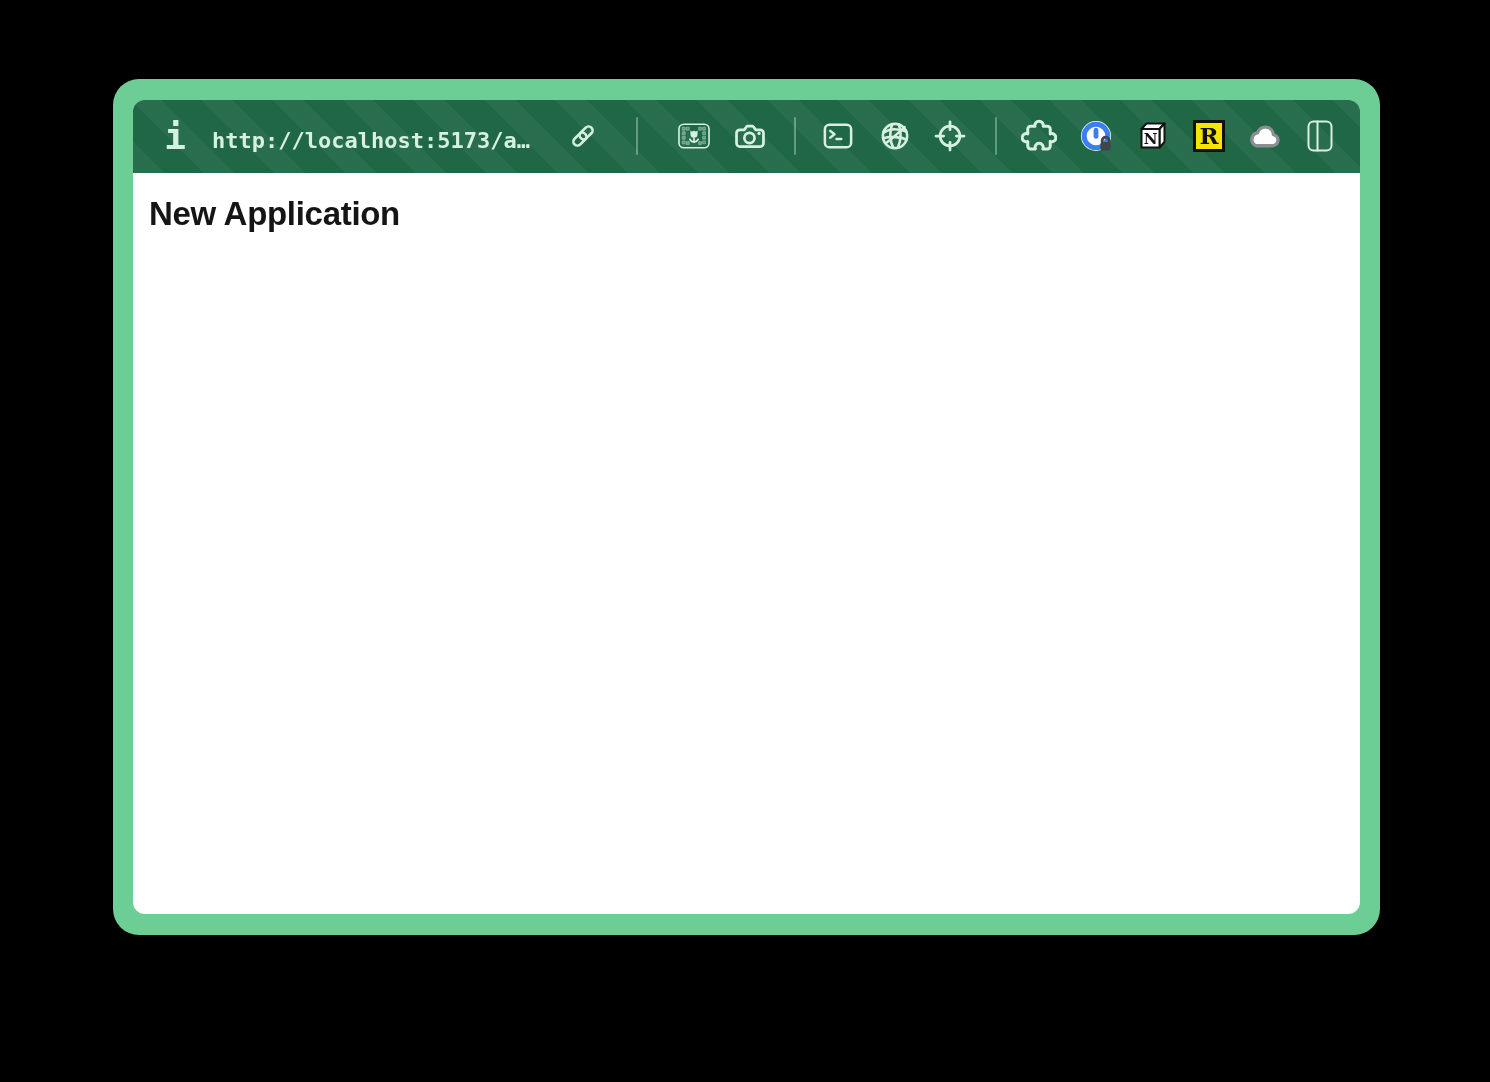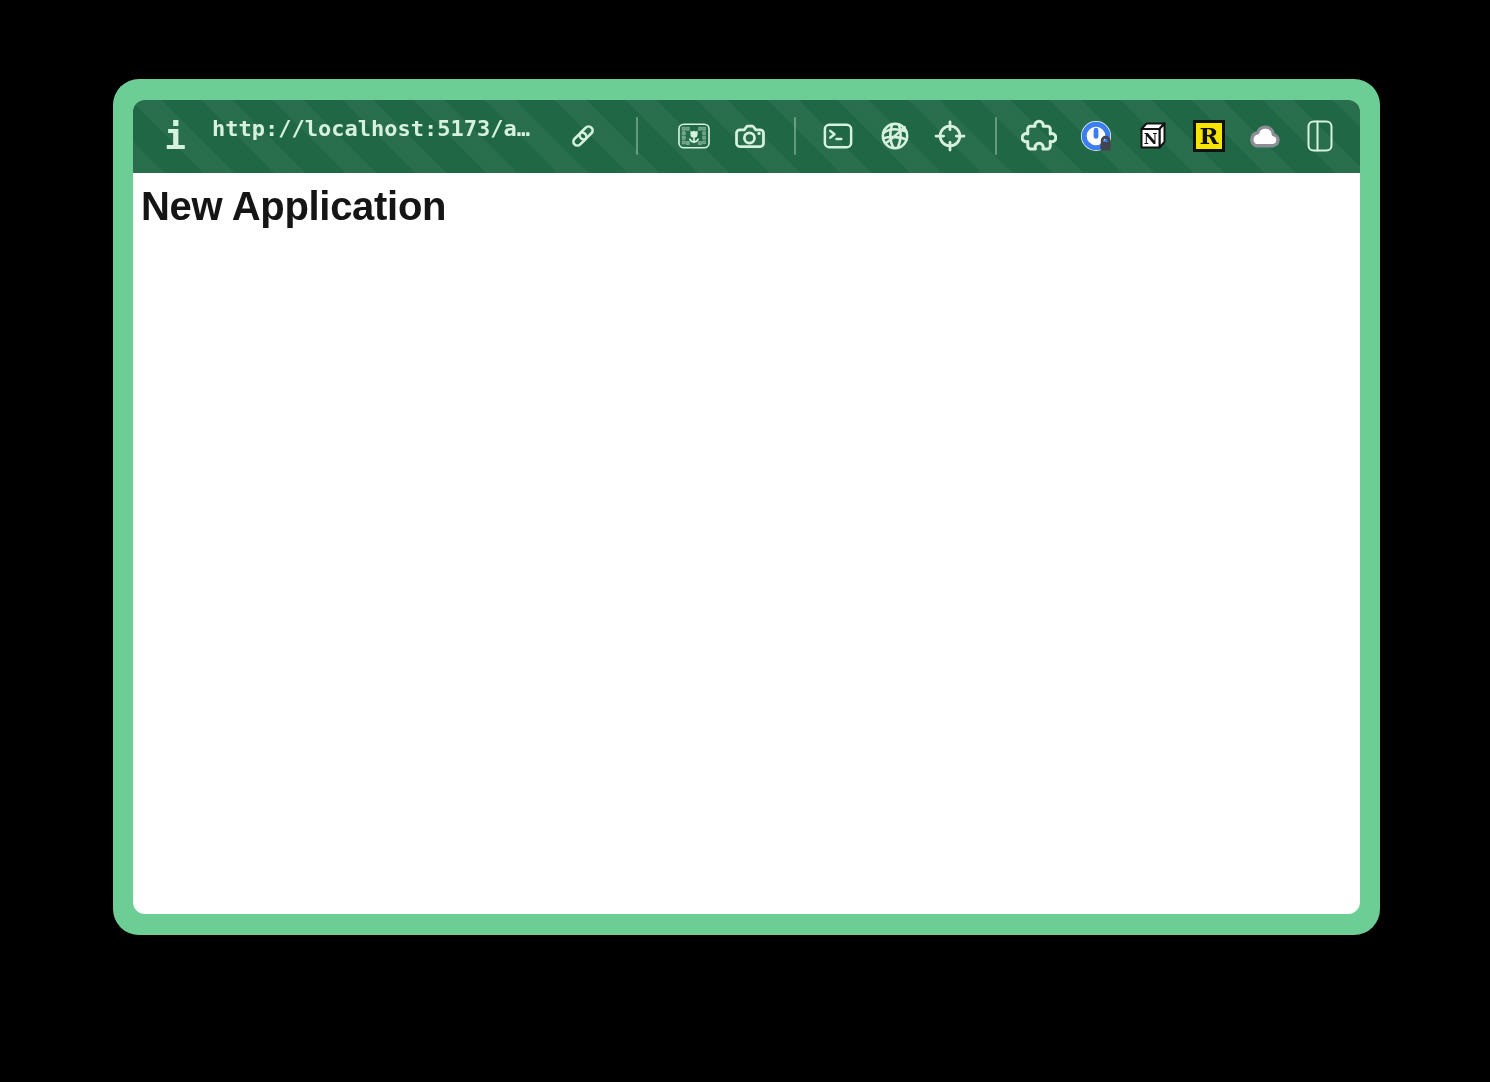--- a/index.html
+++ b/index.html
@@ -11,26 +11,26 @@
             box-shadow:0 6px 24px rgba(0,0,0,0.55); }
 
   .toolbar { position:absolute; left:20px; right:20px; top:21px; height:73px;
              background:var(--toolbar_green,#1f6745);
              background-image:repeating-linear-gradient(45deg, rgba(255,255,255,0.045) 0 22px, rgba(255,255,255,0) 22px 50px);
              border-radius:12px 12px 0 0; }
 
   .content { position:absolute; left:20px; right:20px; top:94px; bottom:21px;
              background:var(--content_bg,#ffffff); border-radius:0 0 12px 12px; overflow:hidden; }
 
-  .page-title { margin:8px; padding:5px 0 0 0; line-height:40px; font-size:40px; font-weight:bold;
+  .page-title { margin:16px; padding:5px 0 0 0; line-height:40px; font-size:33px; font-weight:bold;
                 letter-spacing:-0.3px; color:var(--heading_color,#151515); }
 
   .titem { position:absolute; top:36px; transform:translate(-50%,-50%); display:flex;
            align-items:center; justify-content:center; }
-  .url { position:absolute; left:79px; top:28px; transform:translateY(-50%);
+  .url { position:absolute; left:79px; top:40px; transform:translateY(-50%);
          font-family:"DejaVu Sans Mono", monospace; font-size:22px; font-weight:bold;
          color:var(--icon_green,#d6f2de); white-space:nowrap;text-align:center; }
   .info { left:42px; font-family:"DejaVu Sans Mono", monospace; font-size:36px; font-weight:bold;
           color:var(--icon_green,#d6f2de); }
   .sep { position:absolute; top:36px; transform:translate(-50%,-50%); width:2px; height:38px;
          background:rgba(214,242,222,0.38); border-radius:1px; }
 
   
   .si * { stroke:var(--icon_green,#d6f2de); fill:none; stroke-width:2;
           stroke-linecap:round; stroke-linejoin:round; }

